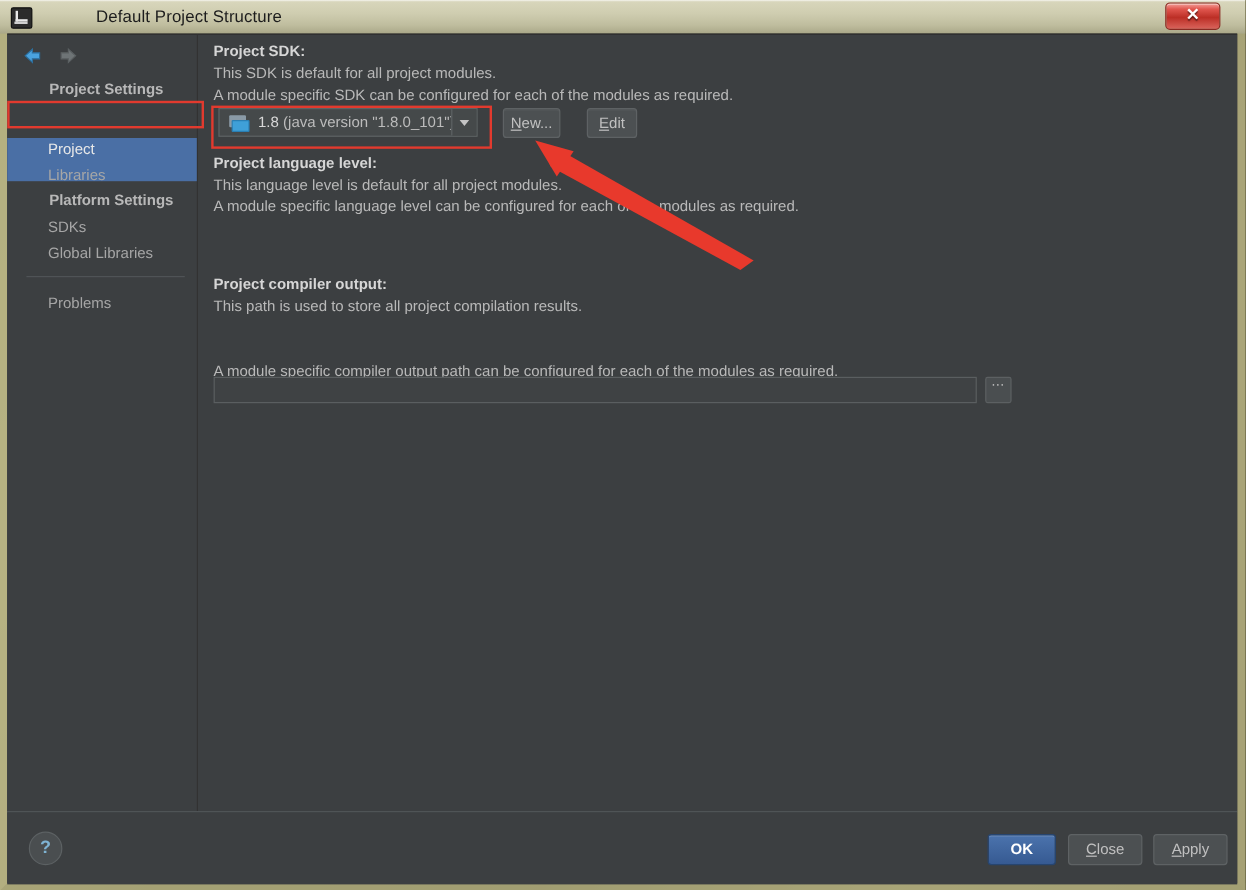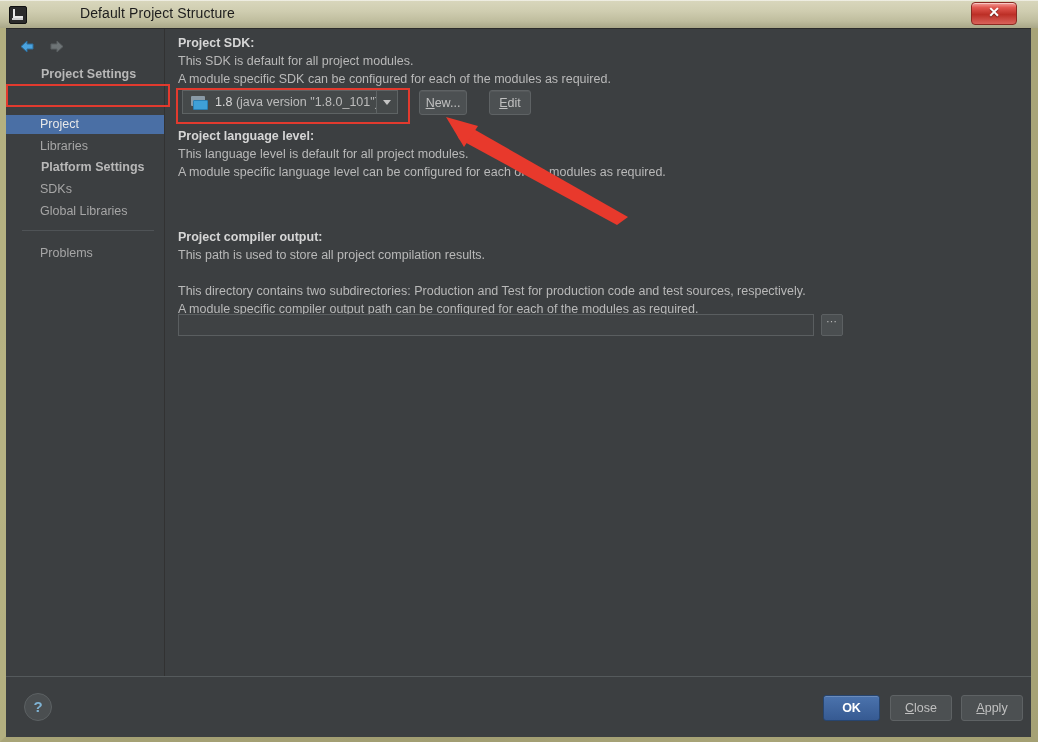--- a/index.html
+++ b/index.html
@@ -120,21 +120,21 @@
     font-size: 12.5px;
     font-weight: bold;
     color: #b8b8b8;
     white-space: nowrap;
     padding-left: 17px;
   }
   .nav-item {
     position: absolute;
     left: 0;
     width: 158px;
-    height: 19px;
+    height: 36px;
     font-size: 12.5px;
     color: #a6a6a6;
     white-space: nowrap;
     box-sizing: border-box;
     padding-left: 34px;
     line-height: 19px;
   }
   .nav-item.selected {
     background: #4a6fa5;
     color: #e8e8e8;
@@ -419,21 +419,20 @@
           <span>dit</span>
       </div>
 
       <div class="group-title" style="top:100px">Project language level:</div>
       <div class="desc-line" style="top:118px">This language level is default for all project modules.</div>
       <div class="desc-line" style="top:136px">A module specific language level can be configured for each of the modules as required.</div>
 
 
       <div class="group-title" style="top:201px">Project compiler output:</div>
       <div class="desc-line" style="top:219px">This path is used to store all project compilation results.</div>
-      <div class="desc-line" style="top:255px">This directory contains two subdirectories: Production and Test for production code and test sources, respectively.</div>
       <div class="desc-line" style="top:273px">A module specific compiler output path can be configured for each of the modules as required.</div>
 
       <input id="compiler-field" type="text" style="color: rgb(192, 192, 192); font-size: 12.5px; padding: 0px 6px; outline: none;" placeholder="">
       <div id="browse-button">⋯</div>
     </div>
 
     <div id="footer-divider"></div>
     <div id="footer">
       <div id="help-button">?</div>
       <div class="footer-btn" id="ok-button">OK</div>

